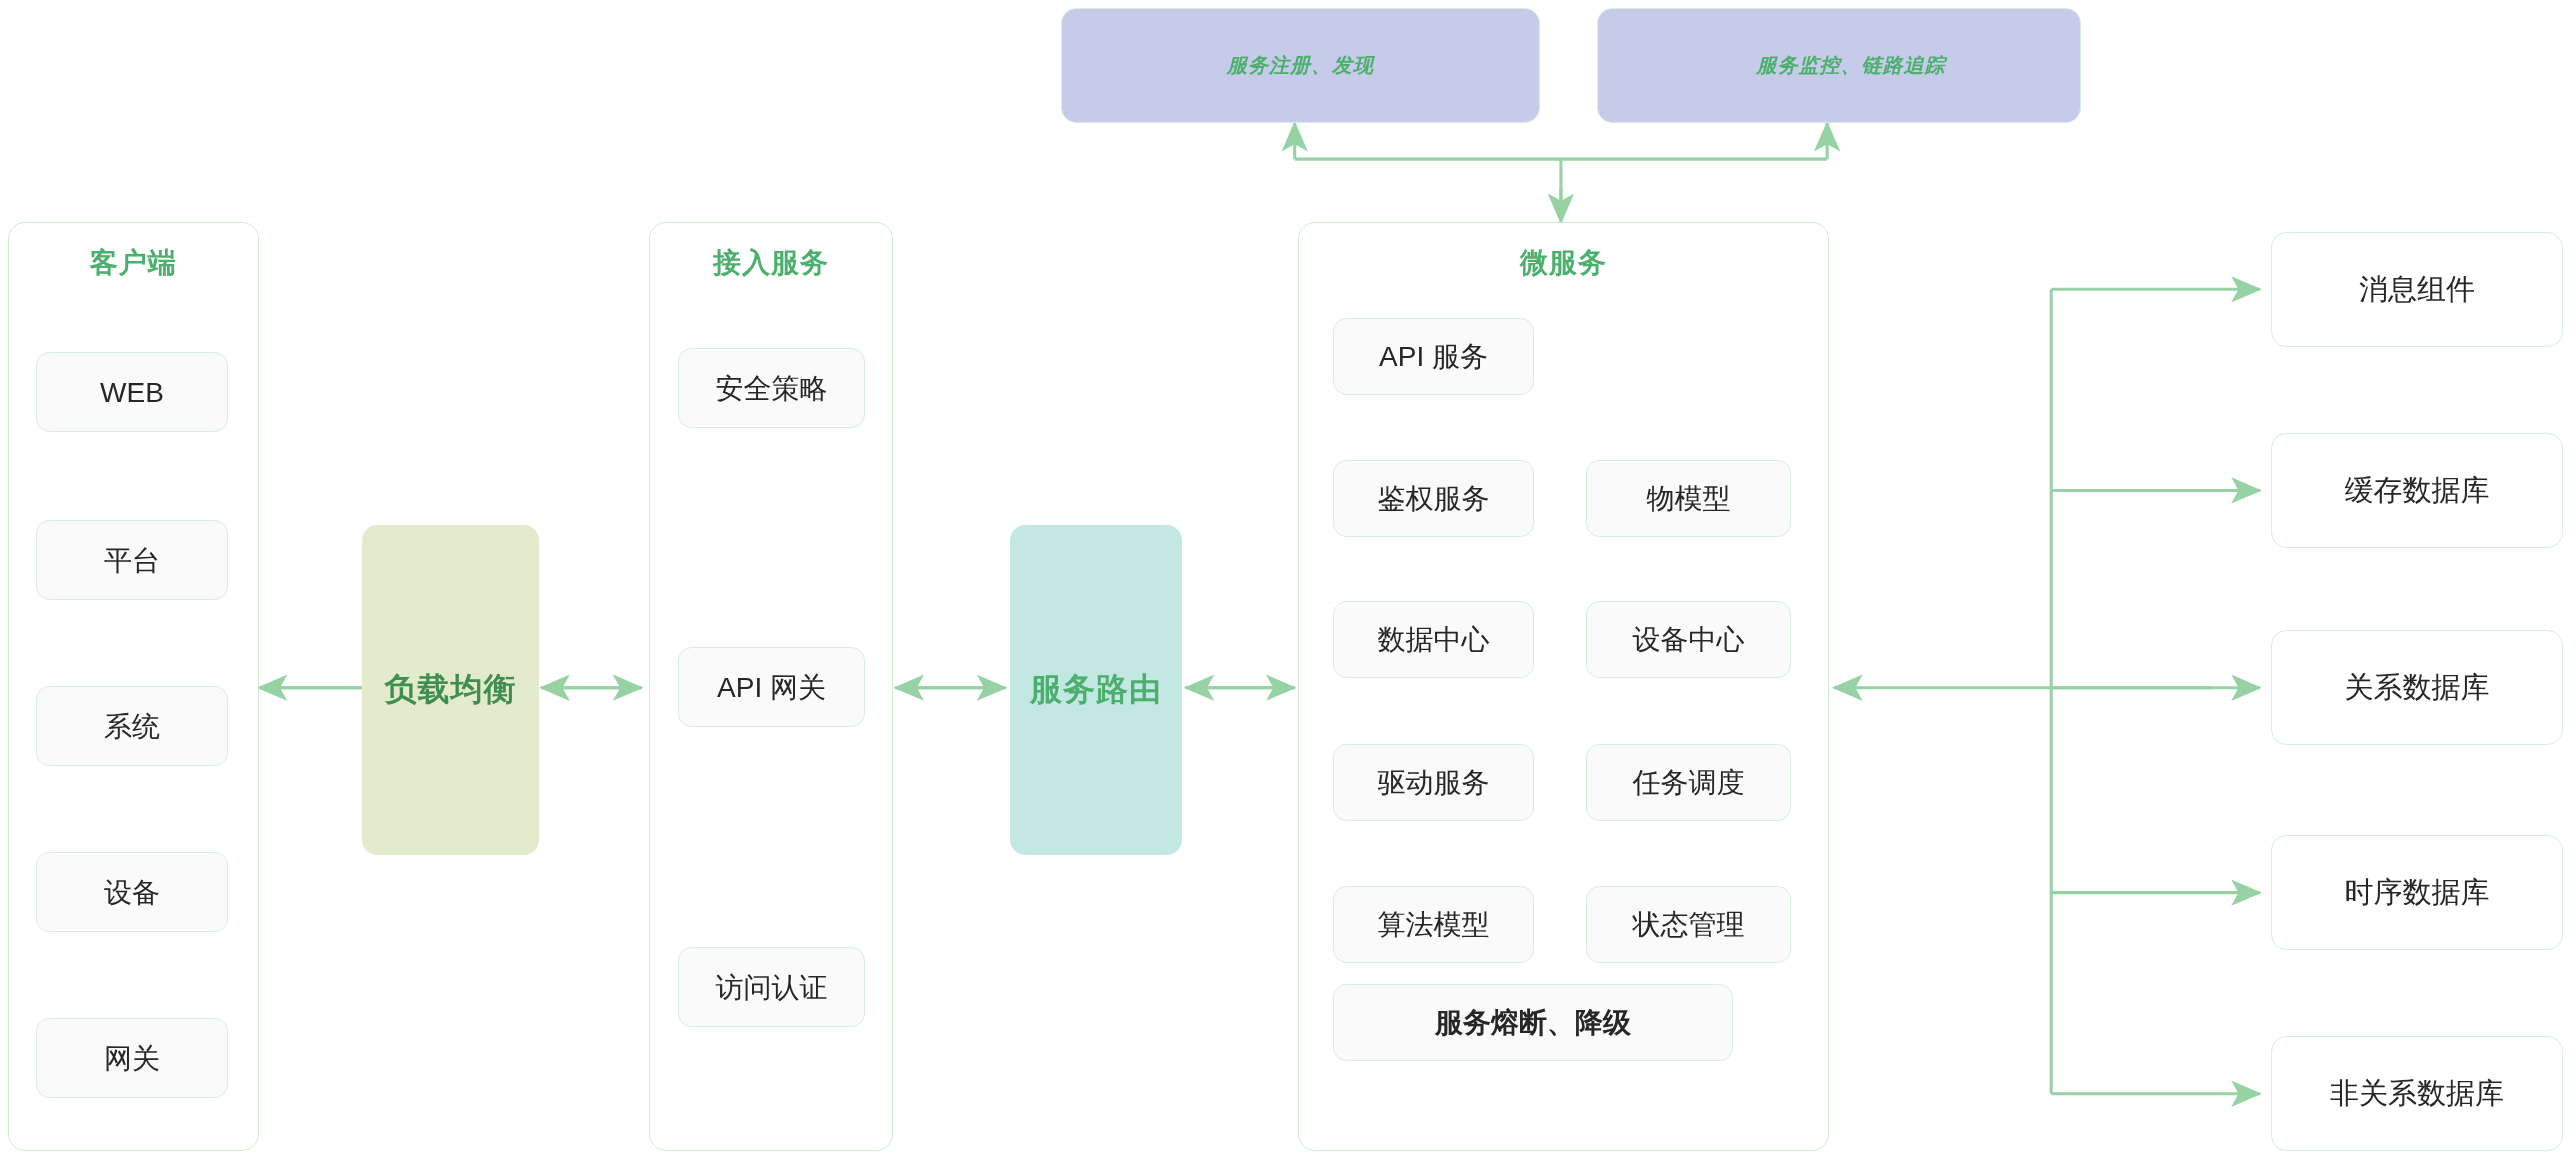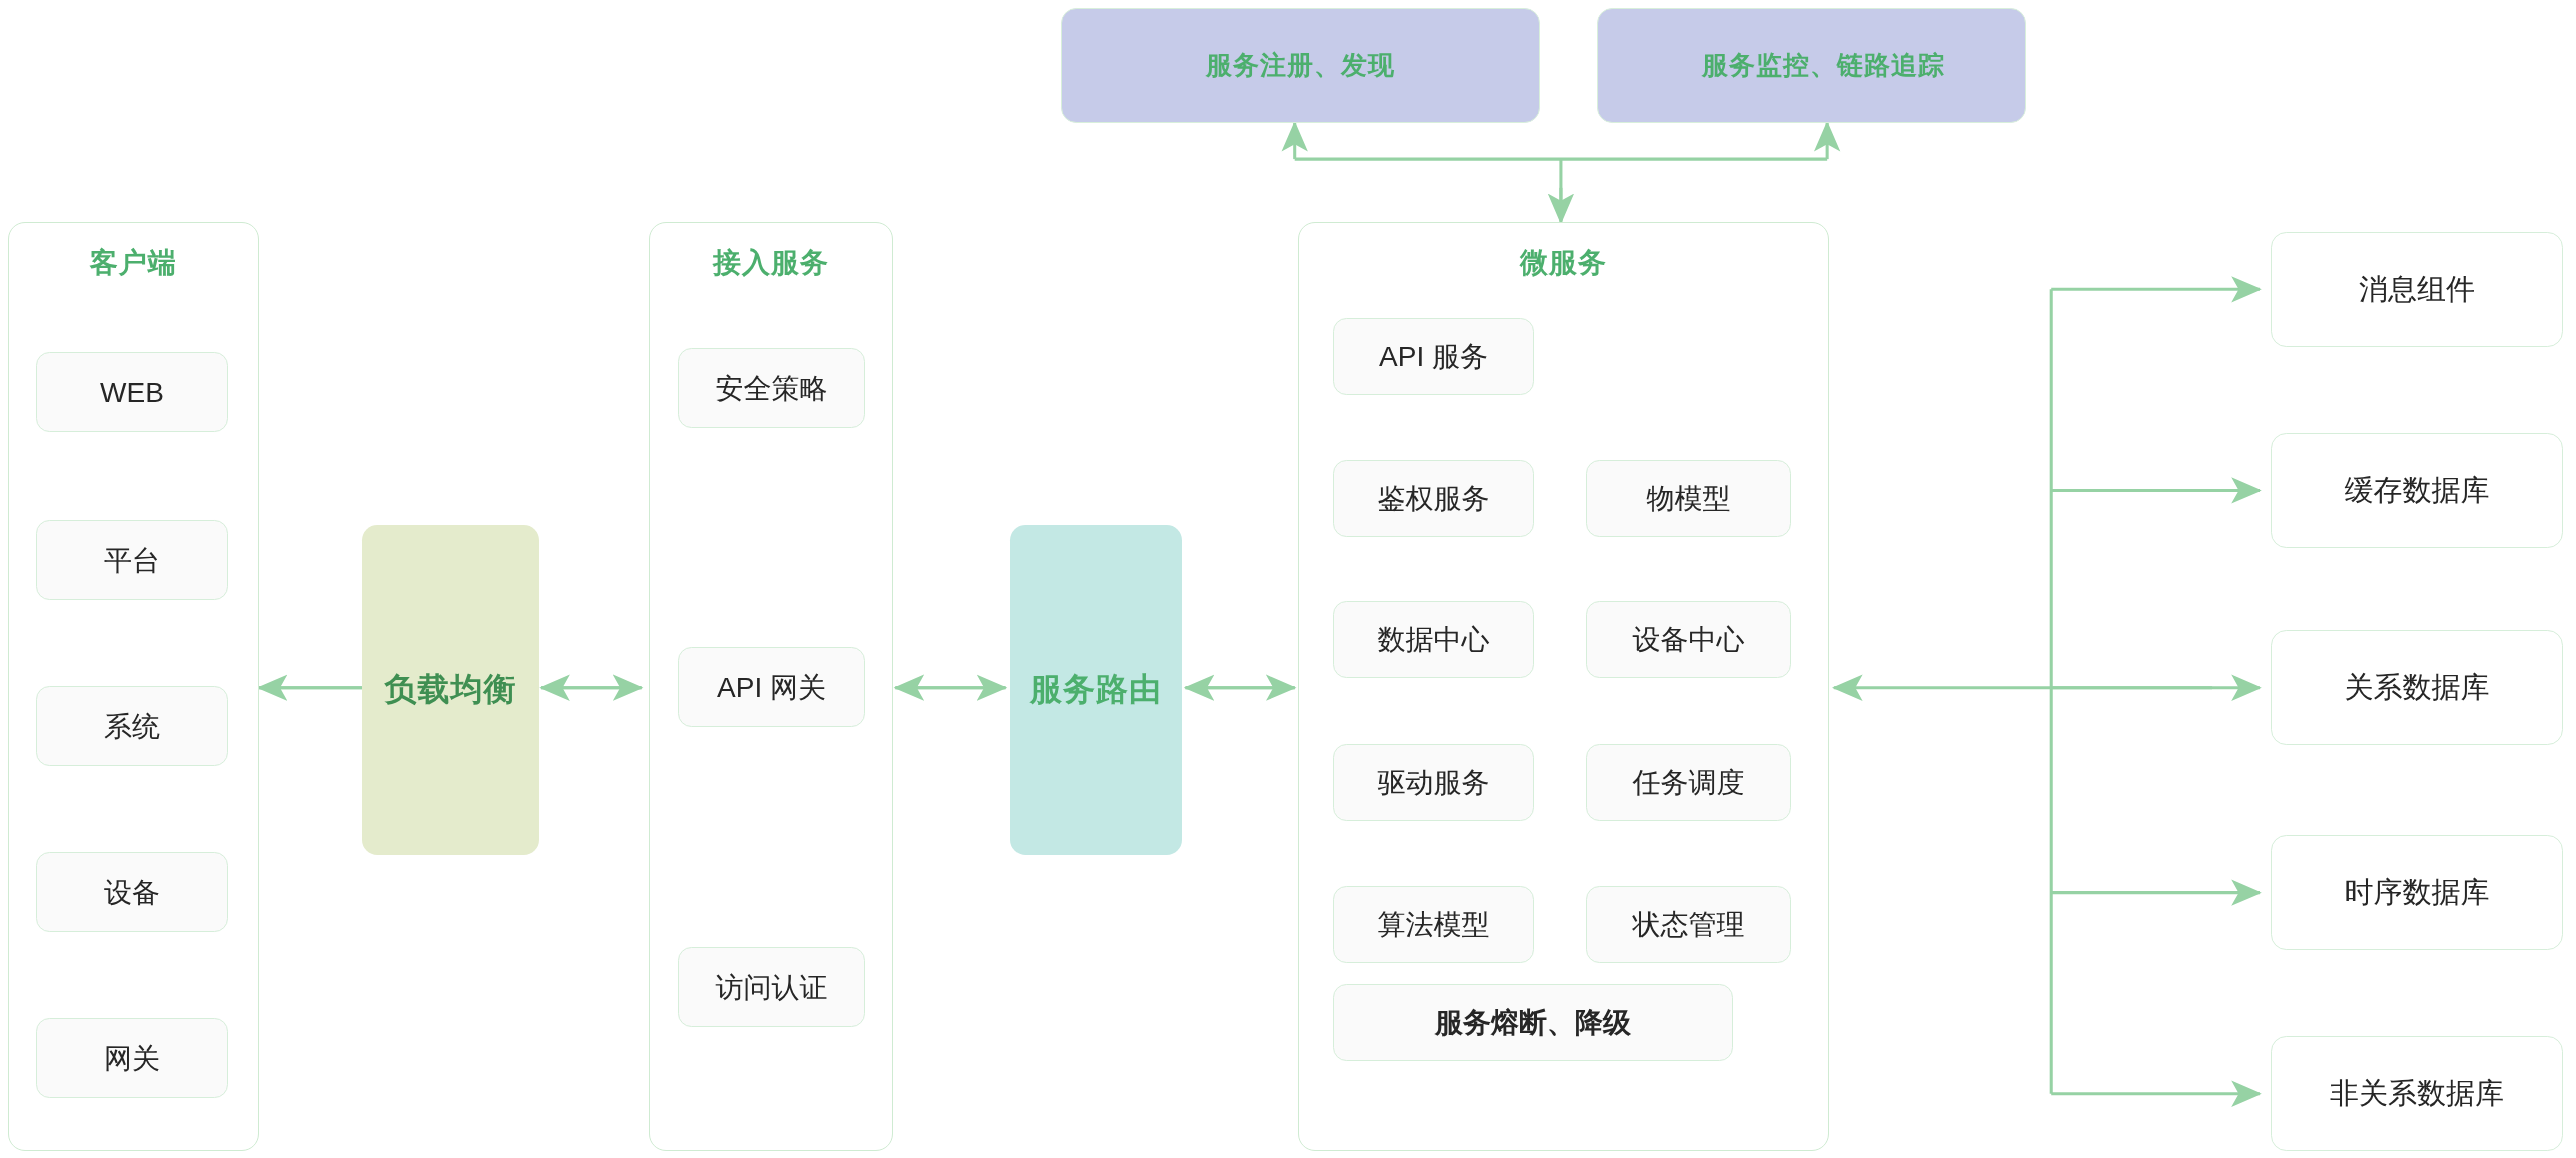--- a/index.html
+++ b/index.html
@@ -57,21 +57,22 @@
     text-align:center;
     font-weight:bold;
     font-size:32px;
     letter-spacing:1px;
   }
   .accent.olive{background:#E4EBCC;color:#3F8F52;}
   .accent.teal{background:#C3E8E4;color:#4CAF6D;}
   .accent.lilac{
     background:#C6CBE9;color:#4CAF6D;
     border:1.9px solid #D8EFDB;
-    font-size:26px;
+    font-size:20px;
+    font-style:italic;
   }
 </style>
 </head>
 <body>
 
 <div id="stage">
 
   <svg id="wires" viewBox="0 0 2690 1210" width="2576" height="1159" xmlns="http://www.w3.org/2000/svg">
     <defs>
       <marker id="ar-r" markerWidth="11" markerHeight="11" refX="9.4" refY="5.5" orient="auto" markerUnits="strokeWidth">
@@ -117,21 +118,21 @@
       <path d="M2142,512 L2360,512" marker-end="url(#ar-r)"></path>
       <path d="M2142,718 L2360,718" marker-end="url(#ar-r)"></path>
       <path d="M2142,932 L2360,932" marker-end="url(#ar-r)"></path>
       <path d="M2142,1142 L2360,1142" marker-end="url(#ar-r)"></path>
     </g>
   </svg>
 
   <div class="accent lilac" style="left:1061px;top:7.7px;width:479px;height:115px;">
     <span>服务注册、发现</span>
   </div>
-  <div class="accent lilac" style="left:1597px;top:7.7px;width:429px;height:115px;padding-left:24px;">
+  <div class="accent lilac" style="left:1597px;top:7.7px;width:484px;height:115px;padding-left:24px;">
     <span>服务监控、链路追踪</span>
   </div>
 
   <div class="group" style="left:7.7px;top:222px;width:251px;height:929px;">
     <div class="group-title">客户端</div>
   </div>
   <div class="leaf" style="left:36px;top:352px;width:192px;height:80px;">
     <span>WEB</span>
   </div>
   <div class="leaf" style="left:36px;top:520px;width:192px;height:80px;">

